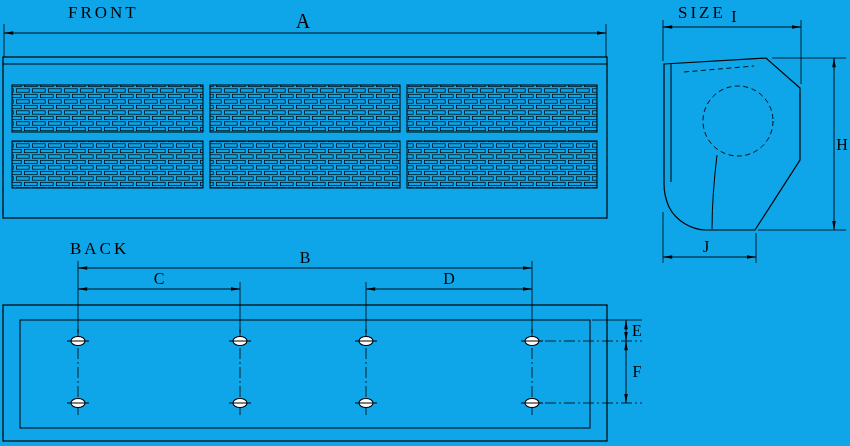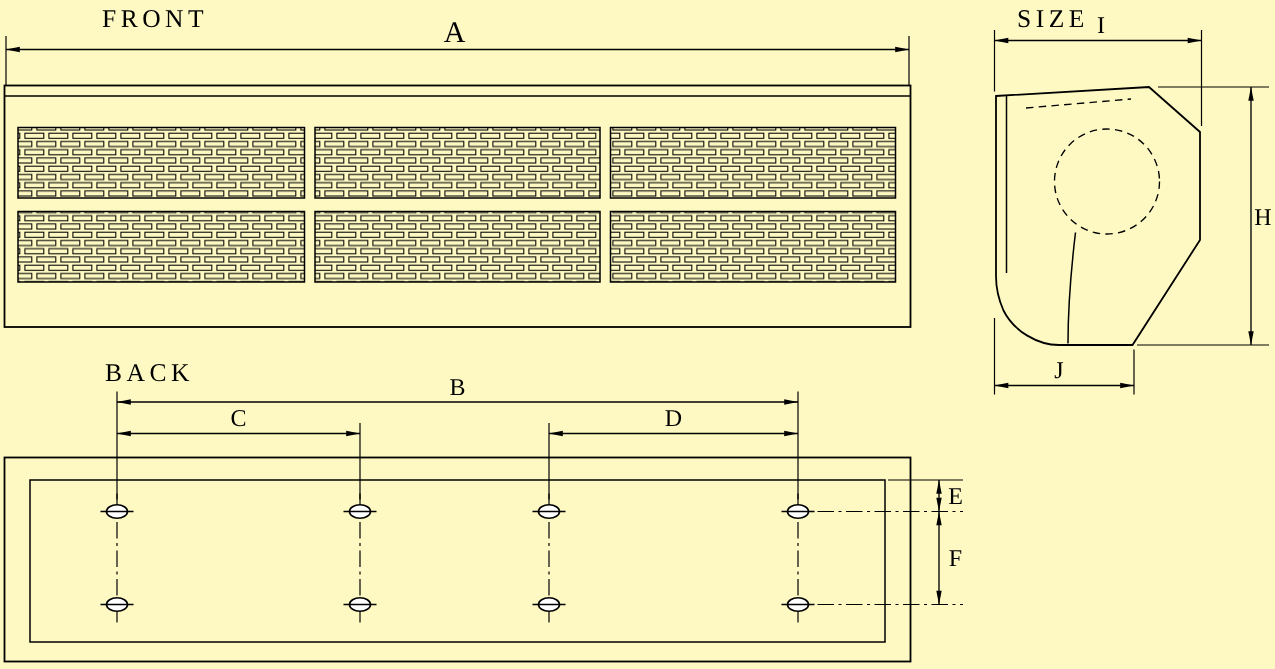--- a/index.html
+++ b/index.html
@@ -1,16 +1,16 @@
 <!DOCTYPE html>
 <html><head>
 <meta charset="utf-8">
 <style>
   html,body { margin:0; padding:0; background:#ffffff; }
-  .sheet { position:relative; width:850px; height:446px; background:#fef9c3; overflow:hidden; }
+  .sheet { position:relative; width:850px; height:446px; background:#0ea5e9; overflow:hidden; }
   svg { position:absolute; left:0; top:0; }
 
   
   .ol      { fill:none; stroke:#000; stroke-width:1.2; }
   .thin2   { fill:none; stroke:#000; stroke-width:1;   }
   .thin    { fill:none; stroke:#000; stroke-width:0.8; }
   .dimline { fill:none; stroke:#000; stroke-width:0.9; }
   .cl      { fill:none; stroke:#000; stroke-width:0.8; stroke-dasharray:11 3 2 3; }
   .hid     { fill:none; stroke:#000; stroke-width:0.9; stroke-dasharray:5 3.5; }
   .panel   { fill:url(#bricks); stroke:#000; stroke-width:1; }

